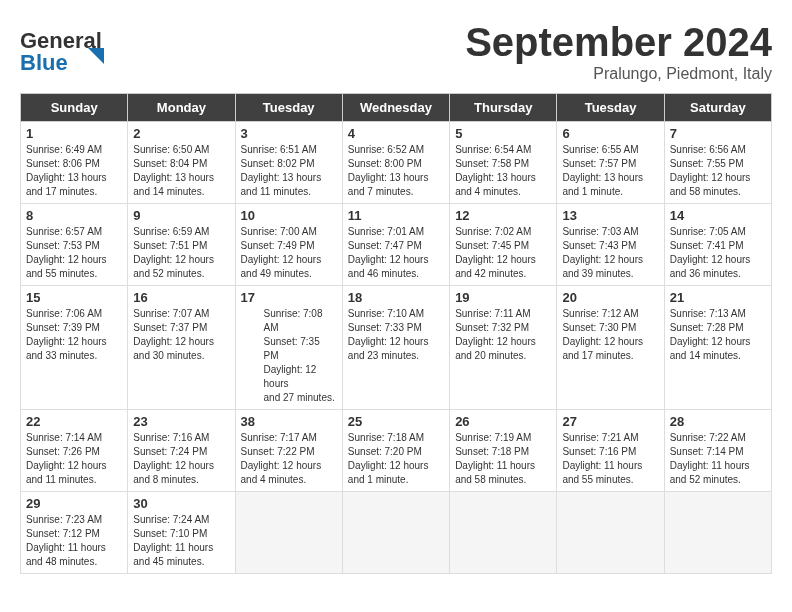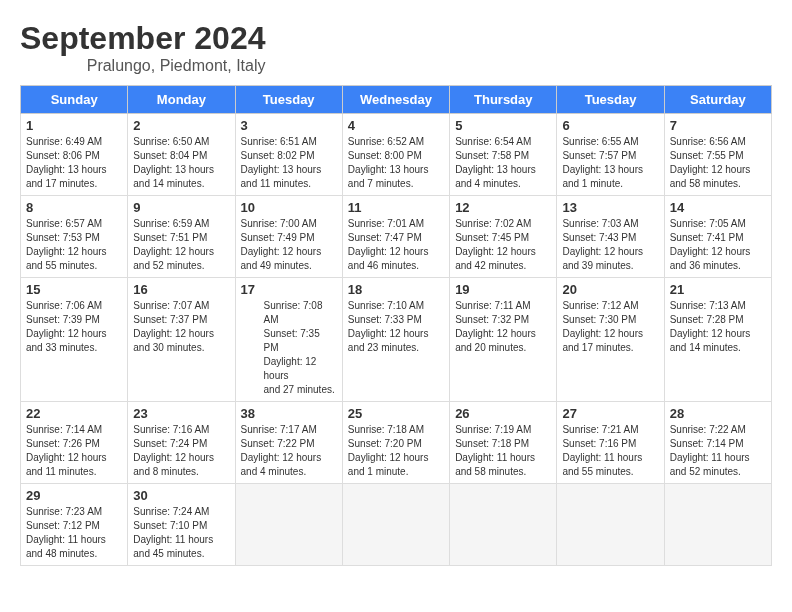--- a/index.html
+++ b/index.html
@@ -17,35 +17,35 @@
       margin-bottom: 10px;
     }
     .logo-container {
       position: relative;
       display: inline-block;
     }
     .title-area {
       text-align: right;
     }
     .month-title {
-      font-size: 32px;
+      font-size: 40px;
       font-weight: bold;
       color: #333;
     }
     .subtitle {
       font-size: 16px;
       color: #555;
     }
     .calendar {
       width: 100%;
       border-collapse: collapse;
       border: 1px solid #ccc;
     }
     .calendar th {
-      background-color: #3b82f6;
+      background-color: #404040;
       color: #fff;
       text-align: center;
       padding: 6px 4px;
       font-size: 13px;
       border: 1px solid #ccc;
     }
     .calendar td {
       vertical-align: top;
       padding: 4px 5px;
       border: 1px solid #ddd;
@@ -70,20 +70,29 @@
       color: #333;
     }
     .week-row td {
       height: 82px;
     }
   </style>
 </head>
 <body>
 
 <div class="header">
+  <div class="logo-container">
+    <svg width="100" height="55">
+
+      <text x="0" y="28" font-family="Arial" font-size="22" font-weight="bold" fill="#333">General</text>
+      <text x="0" y="50" font-family="Arial" font-size="22" font-weight="bold" fill="#1a6faf">Blue</text>
+
+      <polygon points="68,28 84,28 84,44" fill="#1a6faf"></polygon>
+    </svg>
+  </div>
   <div class="title-area">
     <div class="month-title">September 2024</div>
     <div class="subtitle">Pralungo, Piedmont, Italy</div>
   </div>
 </div>
 
 <table class="calendar">
   <thead>
     <tr>
     <th>Sunday</th>

